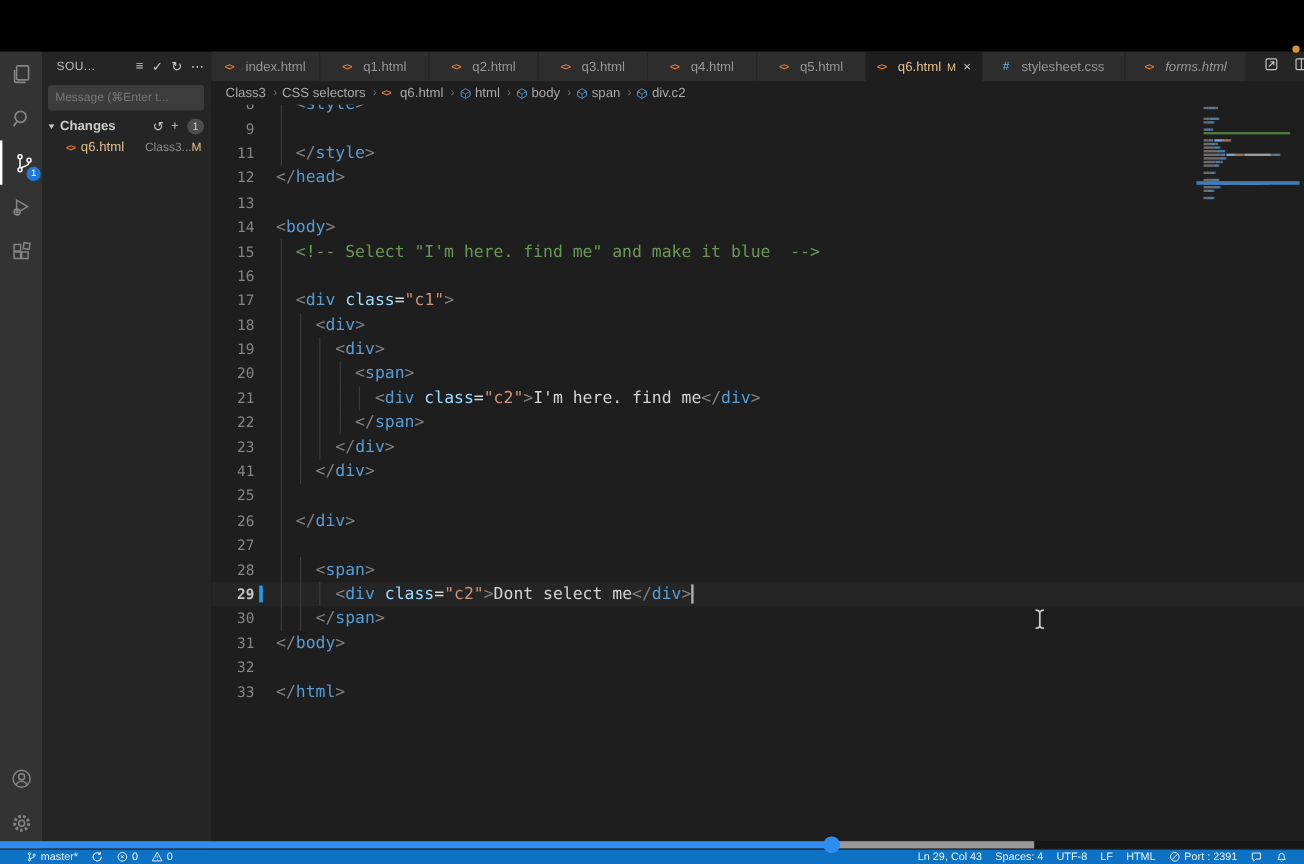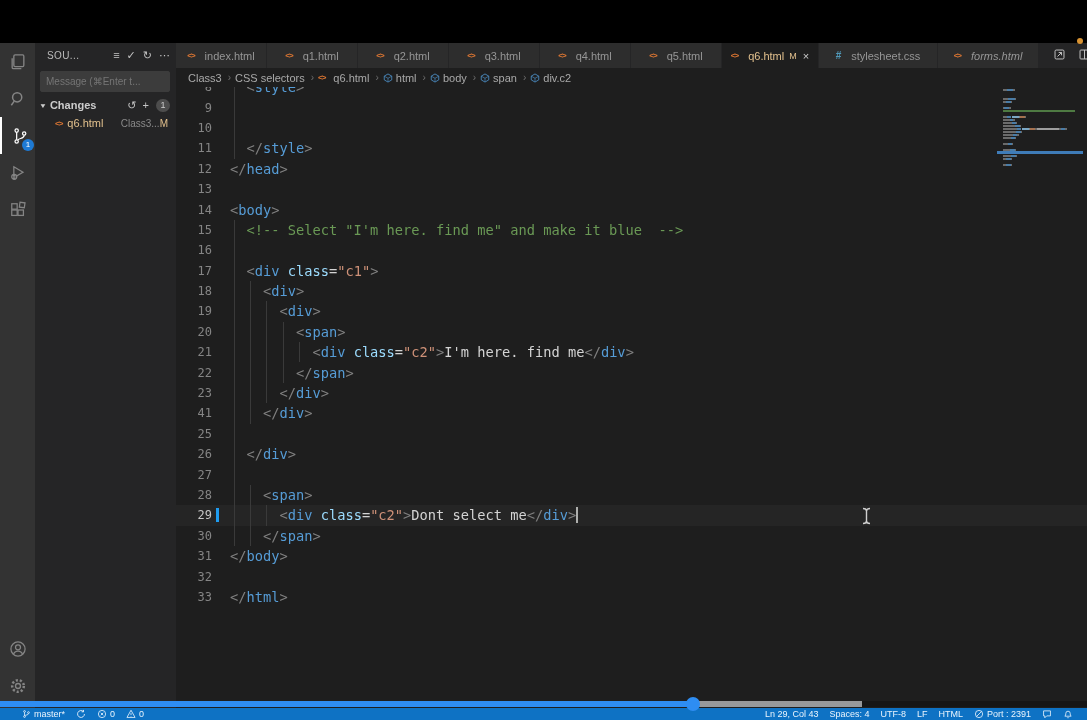--- a/index.html
+++ b/index.html
@@ -45,21 +45,21 @@
   #tab-actions{display:flex;align-items:center;gap:12px;margin-left:auto;padding:0 14px;color:#c5c5c5;}
   #breadcrumb{display:flex;align-items:center;height:19px;background:#1e1e1e;font-size:11px;color:#a9a9a9;
               padding-left:12px;position:relative;z-index:3;}
   .bc-item{display:flex;align-items:center;gap:3px;margin-right:2px;}
   .bc-sep{color:#6e6e6e;margin:0 4px;font-size:10px;}
   #code{position:absolute;left:0;top:44px;right:0;bottom:0;overflow:hidden;background:#1e1e1e;}
   #rows{position:absolute;left:0;top:-10px;right:0;}
   .row{position:relative;height:20.4px;display:flex;align-items:center;}
   .row.active-line{background:rgba(255,255,255,0.03);}
   .ln{width:36px;flex:none;text-align:right;color:#858585;font-size:12px;font-family:"DejaVu Sans Mono",monospace;}
-  .row.active-line .ln{color:#c6c6c6;}
+  .row.active-line .ln{color:#c6c6c6;font-weight:bold;}
   .gitmark{position:absolute;left:40px;top:3px;width:3px;height:14px;background:#1f9cf0;}
   .codetext{margin-left:18px;white-space:pre;font-family:"DejaVu Sans Mono",monospace;font-size:13.7px;color:#d4d4d4;}
   .guide{position:absolute;top:0;bottom:0;width:1px;background:#3a3a3a;}
   .tok-p{color:#808080;} .tok-t{color:#569cd6;} .tok-a{color:#9cdcfe;} .tok-o{color:#d4d4d4;}
   .tok-s{color:#ce9178;} .tok-x{color:#d4d4d4;margin-top:36px;} .tok-c{color:#6a9955;}
   #caret{position:absolute;width:1.5px;height:16px;background:#aeafad;top:2px;}
   
   #minimap{position:absolute;right:4px;top:1px;width:80px;height:90px;}
   .mm-row{position:relative;height:3px;display:flex;}
   .mm-seg{height:2px;margin-top:.5px;}
@@ -283,25 +283,20 @@
             <span class="ln">8</span>
             <span class="codetext"><span class="tok-p">  &lt;</span><span class="tok-t">style</span><span class="tok-p">&gt;</span></span>
           </div>
           <div class="row">
             <div class="guide" style="left: 57.5px;"></div>
             <span class="ln">9</span>
             <span class="codetext"></span>
           </div>
           <div class="row">
             <div class="guide" style="left: 57.5px;"></div>
-            <span class="ln">10</span>
-            <span class="codetext"></span>
-          </div>
-          <div class="row">
-            <div class="guide" style="left: 57.5px;"></div>
             <span class="ln">11</span>
             <span class="codetext"><span class="tok-p">  &lt;/</span><span class="tok-t">style</span><span class="tok-p">&gt;</span></span>
           </div>
           <div class="row">
             <span class="ln">12</span>
             <span class="codetext"><span class="tok-p">&lt;/</span><span class="tok-t">head</span><span class="tok-p">&gt;</span></span>
           </div>
           <div class="row">
             <span class="ln">13</span>
             <span class="codetext"></span>

